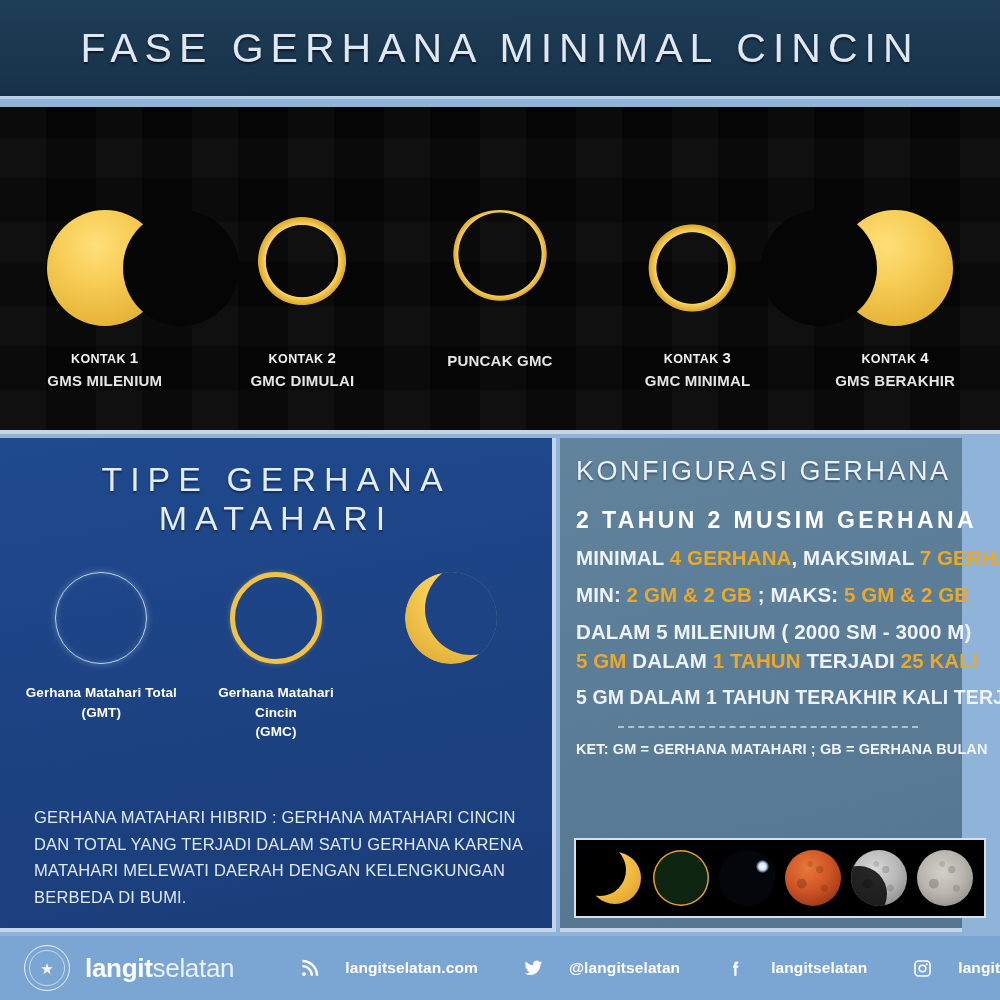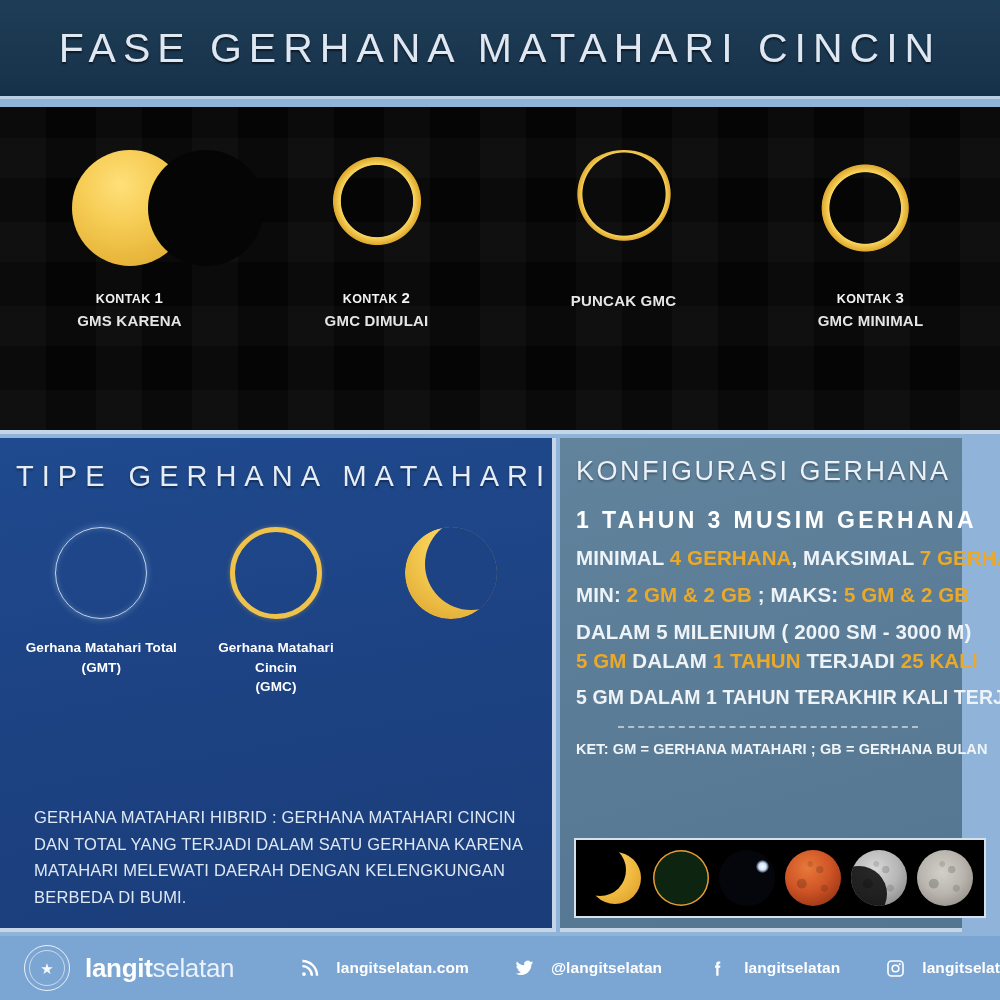--- a/index.html
+++ b/index.html
@@ -38,21 +38,21 @@
       repeating-linear-gradient(0deg, rgba(255,255,255,.018) 0 40px, rgba(0,0,0,0) 40px 84px);
     pointer-events:none;
   }
   .phase-row {
     position:absolute; left:0; top:0; width:1000px; height:327px;
     display:flex; align-items:flex-start; justify-content:space-around;
     padding:0 6px;
   }
   .phase {
     width:180px; display:flex; flex-direction:column; align-items:center;
-    padding-top:43px; position:relative; z-index:2;
+    padding-top:103px; position:relative; z-index:2;
   }
   .phase-art { width:116px; height:116px; position:relative; }
   .phase-label { margin-top:22px; text-align:center; line-height:1.35; }
   .phase-label .l1 {
     display:block; color:#f2f2f2; font-size:12.5px; font-weight:700; letter-spacing:.4px;
   }
   .phase-label .l1 .num { font-size:15px; }
   .phase-label .l2 {
     display:block; color:#e5e5e5; font-size:15px; font-weight:700; letter-spacing:.2px; margin-top:3px;
   }
@@ -85,22 +85,22 @@
   }
 
   
   .left-panel {
     position:absolute; left:0; top:438px; width:556px; height:494px;
     background:linear-gradient(170deg,#1f4a8e 0%,#1d4384 45%,#1b3d79 100%);
     border-right:4px solid #c3d5e6;
     border-bottom:4px solid #c3d5e6;
   }
   .left-title {
-    margin:22px 0 0 0; text-align:right;
-    color:#e4ecf6; font-size:29px; letter-spacing:8px; font-weight:400;
+    margin:22px 0 0 0; text-align:center;
+    color:#e4ecf6; font-size:34px; letter-spacing:8px; font-weight:400;
     text-shadow:0 2px 2px rgba(0,0,0,.4);
   }
   .types-row {
     margin-top:34px; display:flex; justify-content:space-around; align-items:flex-start;
     padding:0 14px;
   }
   .type-item { width:160px; display:flex; flex-direction:column; align-items:center; }
   .type-art { width:92px; height:92px; position:relative; }
   .corona-ring {
     position:absolute; inset:0; border-radius:50%;
@@ -224,45 +224,45 @@
   }
   .seal::before{
     content:""; position:absolute; width:34px; height:34px; border-radius:50%;
     border:1px solid rgba(255,255,255,.6);
   }
   .seal-glyph { font-size:15px; color:rgba(255,255,255,.92); line-height:1; }
   .brand-text { margin-left:15px; font-size:26px; color:#ffffff; letter-spacing:-.3px; }
   .brand-text .b { font-weight:700; }
   .brand-text .l { font-weight:400; color:#eaf2fb; }
   .socials { display:flex; align-items:center; margin-left:66px; gap:46px; }
-  .social { display:flex; align-items:center; gap:17px; }
+  .social { display:flex; align-items:center; gap:26px; }
   .social-label { color:#ffffff; font-size:15.5px; font-weight:700; letter-spacing:.1px; }
   .sic { width:19px; height:19px; display:block; }
 </style>
 </head>
 <body>
 
 <div class="page">
 
   <div class="header">
-    <div class="header-title">FASE GERHANA MATAHARI CINCIN</div>
+    <div class="header-title">FASE GERHANA MINIMAL CINCIN</div>
   </div>
 
   <div class="phases">
     <div class="phase-row">
 
       <div class="phase">
         <div class="phase-art">
           <div class="sun-disc"></div>
             <div class="bite right"></div>
         </div>
         <div class="phase-label">
           <span class="l1"><span>KONTAK</span>
             <span class="num">1</span></span>
-          <span class="l2">GMS KARENA</span>
+          <span class="l2">GMS MILENIUM</span>
         </div>
       </div>
 
       <div class="phase">
         <div class="phase-art">
           <div class="ring ring-bottom"></div>
         </div>
         <div class="phase-label">
           <span class="l1"><span>KONTAK</span>
             <span class="num">2</span></span>
@@ -283,20 +283,31 @@
         <div class="phase-art">
           <div class="ring ring-right"></div>
         </div>
         <div class="phase-label">
           <span class="l1"><span>KONTAK</span>
             <span class="num">3</span></span>
           <span class="l2">GMC MINIMAL</span>
         </div>
       </div>
 
+      <div class="phase">
+        <div class="phase-art">
+          <div class="sun-disc"></div>
+            <div class="bite left"></div>
+        </div>
+        <div class="phase-label">
+          <span class="l1"><span>KONTAK</span>
+            <span class="num">4</span></span>
+          <span class="l2">GMS BERAKHIR</span>
+        </div>
+      </div>
 
     </div>
   </div>
 
   <div class="left-panel">
     <div class="left-title">TIPE GERHANA MATAHARI</div>
 
     <div class="types-row">
       <div class="type-item">
         <div class="type-art">
@@ -324,21 +335,21 @@
             </div>
         </div>
       </div>
     </div>
 
     <div class="hybrid-text">GERHANA MATAHARI HIBRID : GERHANA MATAHARI CINCIN DAN TOTAL YANG TERJADI DALAM SATU GERHANA KARENA MATAHARI MELEWATI DAERAH DENGAN KELENGKUNGAN BERBEDA DI BUMI.</div>
   </div>
 
   <div class="right-panel">
     <div class="right-title">KONFIGURASI GERHANA</div>
-    <div class="cfg-line1">1 TAHUN 3 MUSIM GERHANA</div>
+    <div class="cfg-line1">2 TAHUN 2 MUSIM GERHANA</div>
 
     <div class="cfg"><span>MINIMAL </span><span class="hl">4 GERHANA</span><span>, MAKSIMAL </span><span class="hl">7 GERHANA</span></div>
 
     <div class="cfg"><span>MIN: </span><span class="hl">2 GM &amp; 2 GB</span><span> ; MAKS: </span><span class="hl">5 GM &amp; 2 GB</span></div>
 
     <div class="cfg-block">
       <div class="cfg">DALAM 5 MILENIUM ( 2000 SM - 3000 M)</div>
       <div class="cfg"><span class="hl">5 GM</span><span> DALAM </span><span class="hl">1 TAHUN</span><span> TERJADI </span><span class="hl">25 KALI</span></div>
     </div>
 

